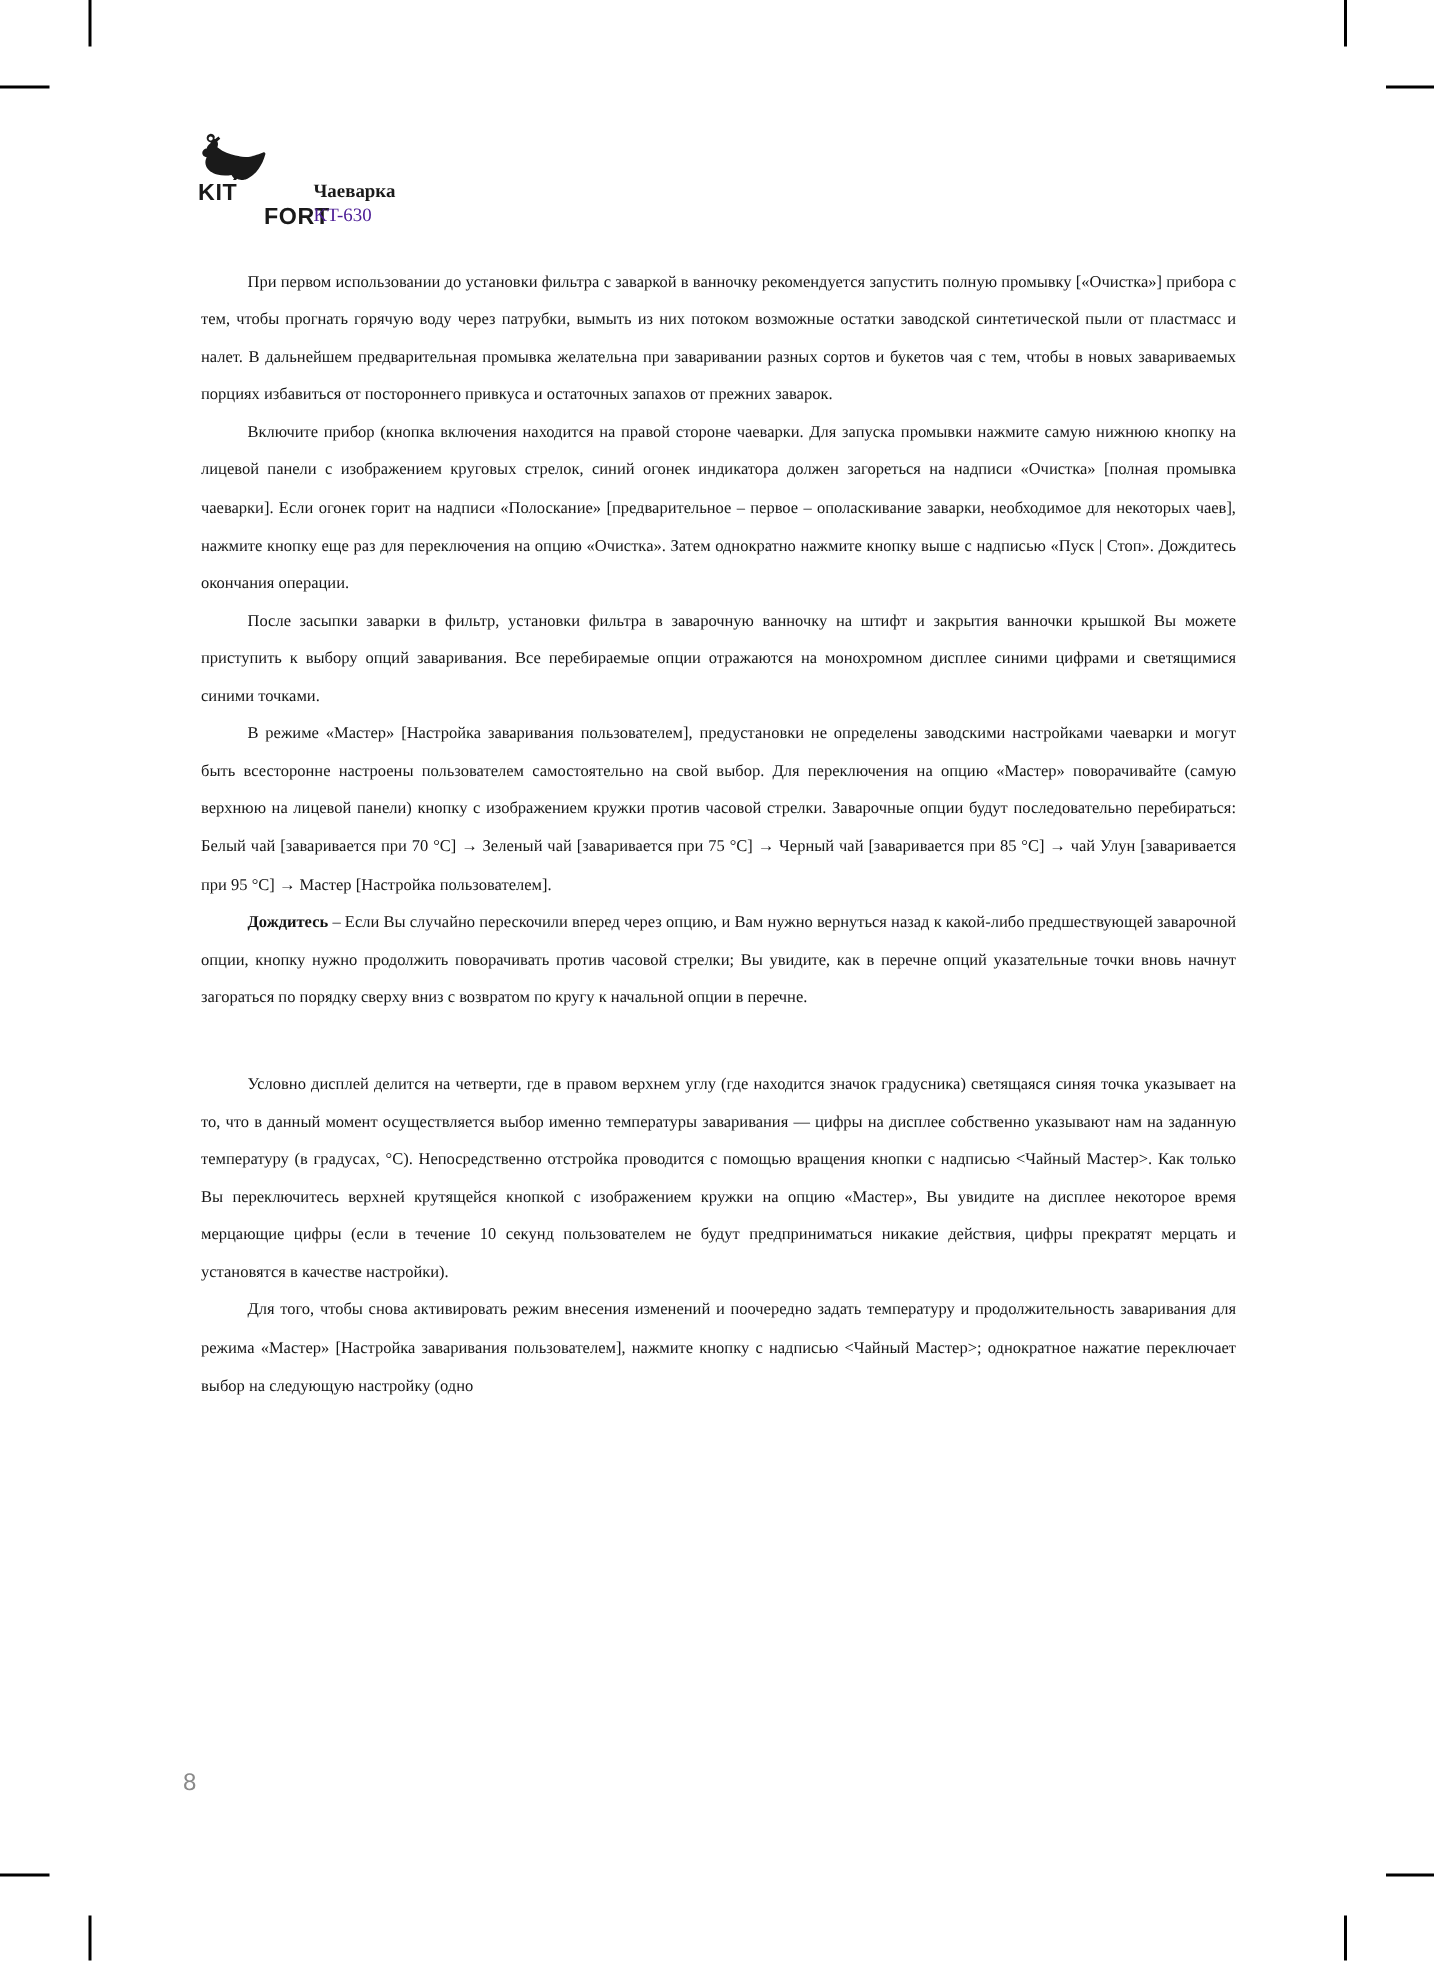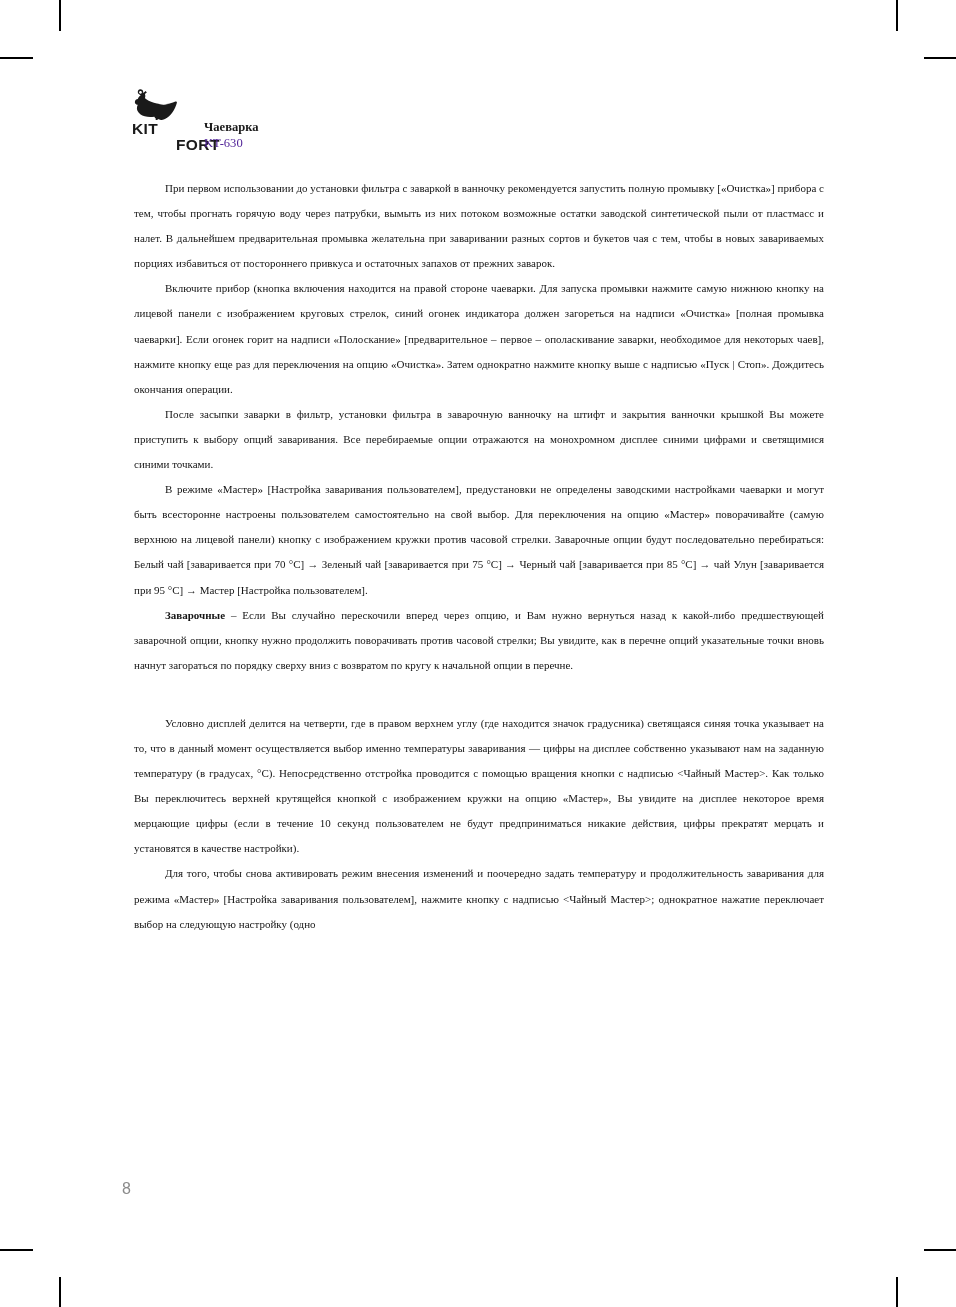--- a/index.html
+++ b/index.html
@@ -42,21 +42,21 @@
     height: 1307px;
   }
 
   
   .header {
     position: absolute;
     left: 132px;
     top: 88px;
     display: flex;
     align-items: flex-end;
-    gap: 10px;
+    gap: 0;
   }
   .brand {
     display: flex;
     flex-direction: column;
     align-items: flex-start;
     width: 62px;
   }
   .brand-mark {
     width: 46px;
     height: 32px;
@@ -69,20 +69,21 @@
     font-weight: bold;
     font-size: 15.5px;
     line-height: 15.5px;
     letter-spacing: 0.4px;
     color: #1a1a1a;
   }
   .brand-word .l2 { display: block; margin-left: 44px; }
 
   .product {
     padding-bottom: 1px;
+    margin-left: 15px;
   }
   .product-name {
     font-family: "Liberation Serif", "DejaVu Serif", serif;
     font-weight: bold;
     font-size: 12.6px;
     line-height: 16px;
     color: #1a1a1a;
   }
   .product-model {
     font-family: "Liberation Serif", "DejaVu Serif", serif;
@@ -156,20 +157,20 @@
       <div class="product-name">Чаеварка</div>
       <div class="product-model">KT-630</div>
     </div>
   </div>
 
   <div class="body-text" id="body-text">
       <p><span>При первом использовании до установки фильтра с заваркой в ванночку рекомендуется запустить полную промывку [«Очистка»] прибора с тем, чтобы прогнать горячую воду через патрубки, вымыть из них потоком возможные остатки заводской синтетической пыли от пластмасс и налет. В дальнейшем предварительная промывка желательна при заваривании разных сортов и букетов чая с тем, чтобы в новых завариваемых порциях избавиться от постороннего привкуса и остаточных запахов от прежних заварок.</span></p>
       <p><span>Включите прибор (кнопка включения находится на правой стороне чаеварки. Для запуска промывки нажмите самую нижнюю кнопку на лицевой панели с изображением круговых стрелок, синий огонек индикатора должен загореться на надписи «Очистка» [полная промывка чаеварки]. Если огонек горит на надписи «Полоскание» [предварительное – первое – ополаскивание заварки, необходимое для некоторых чаев], нажмите кнопку еще раз для переключения на опцию «Очистка». Затем однократно нажмите кнопку выше с надписью «Пуск | Стоп». Дождитесь окончания операции.</span></p>
       <p><span>После засыпки заварки в фильтр, установки фильтра в заварочную ванночку на штифт и закрытия ванночки крышкой Вы можете приступить к выбору опций заваривания. Все перебираемые опции отражаются на монохромном дисплее синими цифрами и светящимися синими точками.</span></p>
       <p><span>В режиме «Мастер» [Настройка заваривания пользователем], предустановки не определены заводскими настройками чаеварки и могут быть всесторонне настроены пользователем самостоятельно на свой выбор. Для переключения на опцию «Мастер» поворачивайте (самую верхнюю на лицевой панели) кнопку с изображением кружки против часовой стрелки. Заварочные опции будут последовательно перебираться: Белый чай [заваривается при 70 °C] → Зеленый чай [заваривается при 75 °C] → Черный чай [заваривается при 85 °C] → чай Улун [заваривается при 95 °C] → Мастер [Настройка пользователем].</span></p>
-      <p><b>Заварочные</b><span> – Если Вы случайно перескочили вперед через опцию, и Вам нужно вернуться назад к какой-либо предшествующей заварочной опции, кнопку нужно продолжить поворачивать против часовой стрелки; Вы увидите, как в перечне опций указательные точки вновь начнут загораться по порядку сверху вниз с возвратом по кругу к начальной опции в перечне.</span></p>
+      <p><b>Дождитесь</b><span> – Если Вы случайно перескочили вперед через опцию, и Вам нужно вернуться назад к какой-либо предшествующей заварочной опции, кнопку нужно продолжить поворачивать против часовой стрелки; Вы увидите, как в перечне опций указательные точки вновь начнут загораться по порядку сверху вниз с возвратом по кругу к начальной опции в перечне.</span></p>
       <p class="spacer-before"><span>Условно дисплей делится на четверти, где в правом верхнем углу (где находится значок градусника) светящаяся синяя точка указывает на то, что в данный момент осуществляется выбор именно температуры заваривания — цифры на дисплее собственно указывают нам на заданную температуру (в градусах, °C). Непосредственно отстройка проводится с помощью вращения кнопки с надписью &lt;Чайный Мастер&gt;. Как только Вы переключитесь верхней крутящейся кнопкой с изображением кружки на опцию «Мастер», Вы увидите на дисплее некоторое время мерцающие цифры (если в течение 10 секунд пользователем не будут предприниматься никакие действия, цифры прекратят мерцать и установятся в качестве настройки).</span></p>
       <p><span>Для того, чтобы снова активировать режим внесения изменений и поочередно задать температуру и продолжительность заваривания для режима «Мастер» [Настройка заваривания пользователем], нажмите кнопку с надписью &lt;Чайный Мастер&gt;; однократное нажатие переключает выбор на следующую настройку (одно</span></p>
     </div>
 
   <div class="page-number">8</div>
 
 </div>
 
 </body></html>

